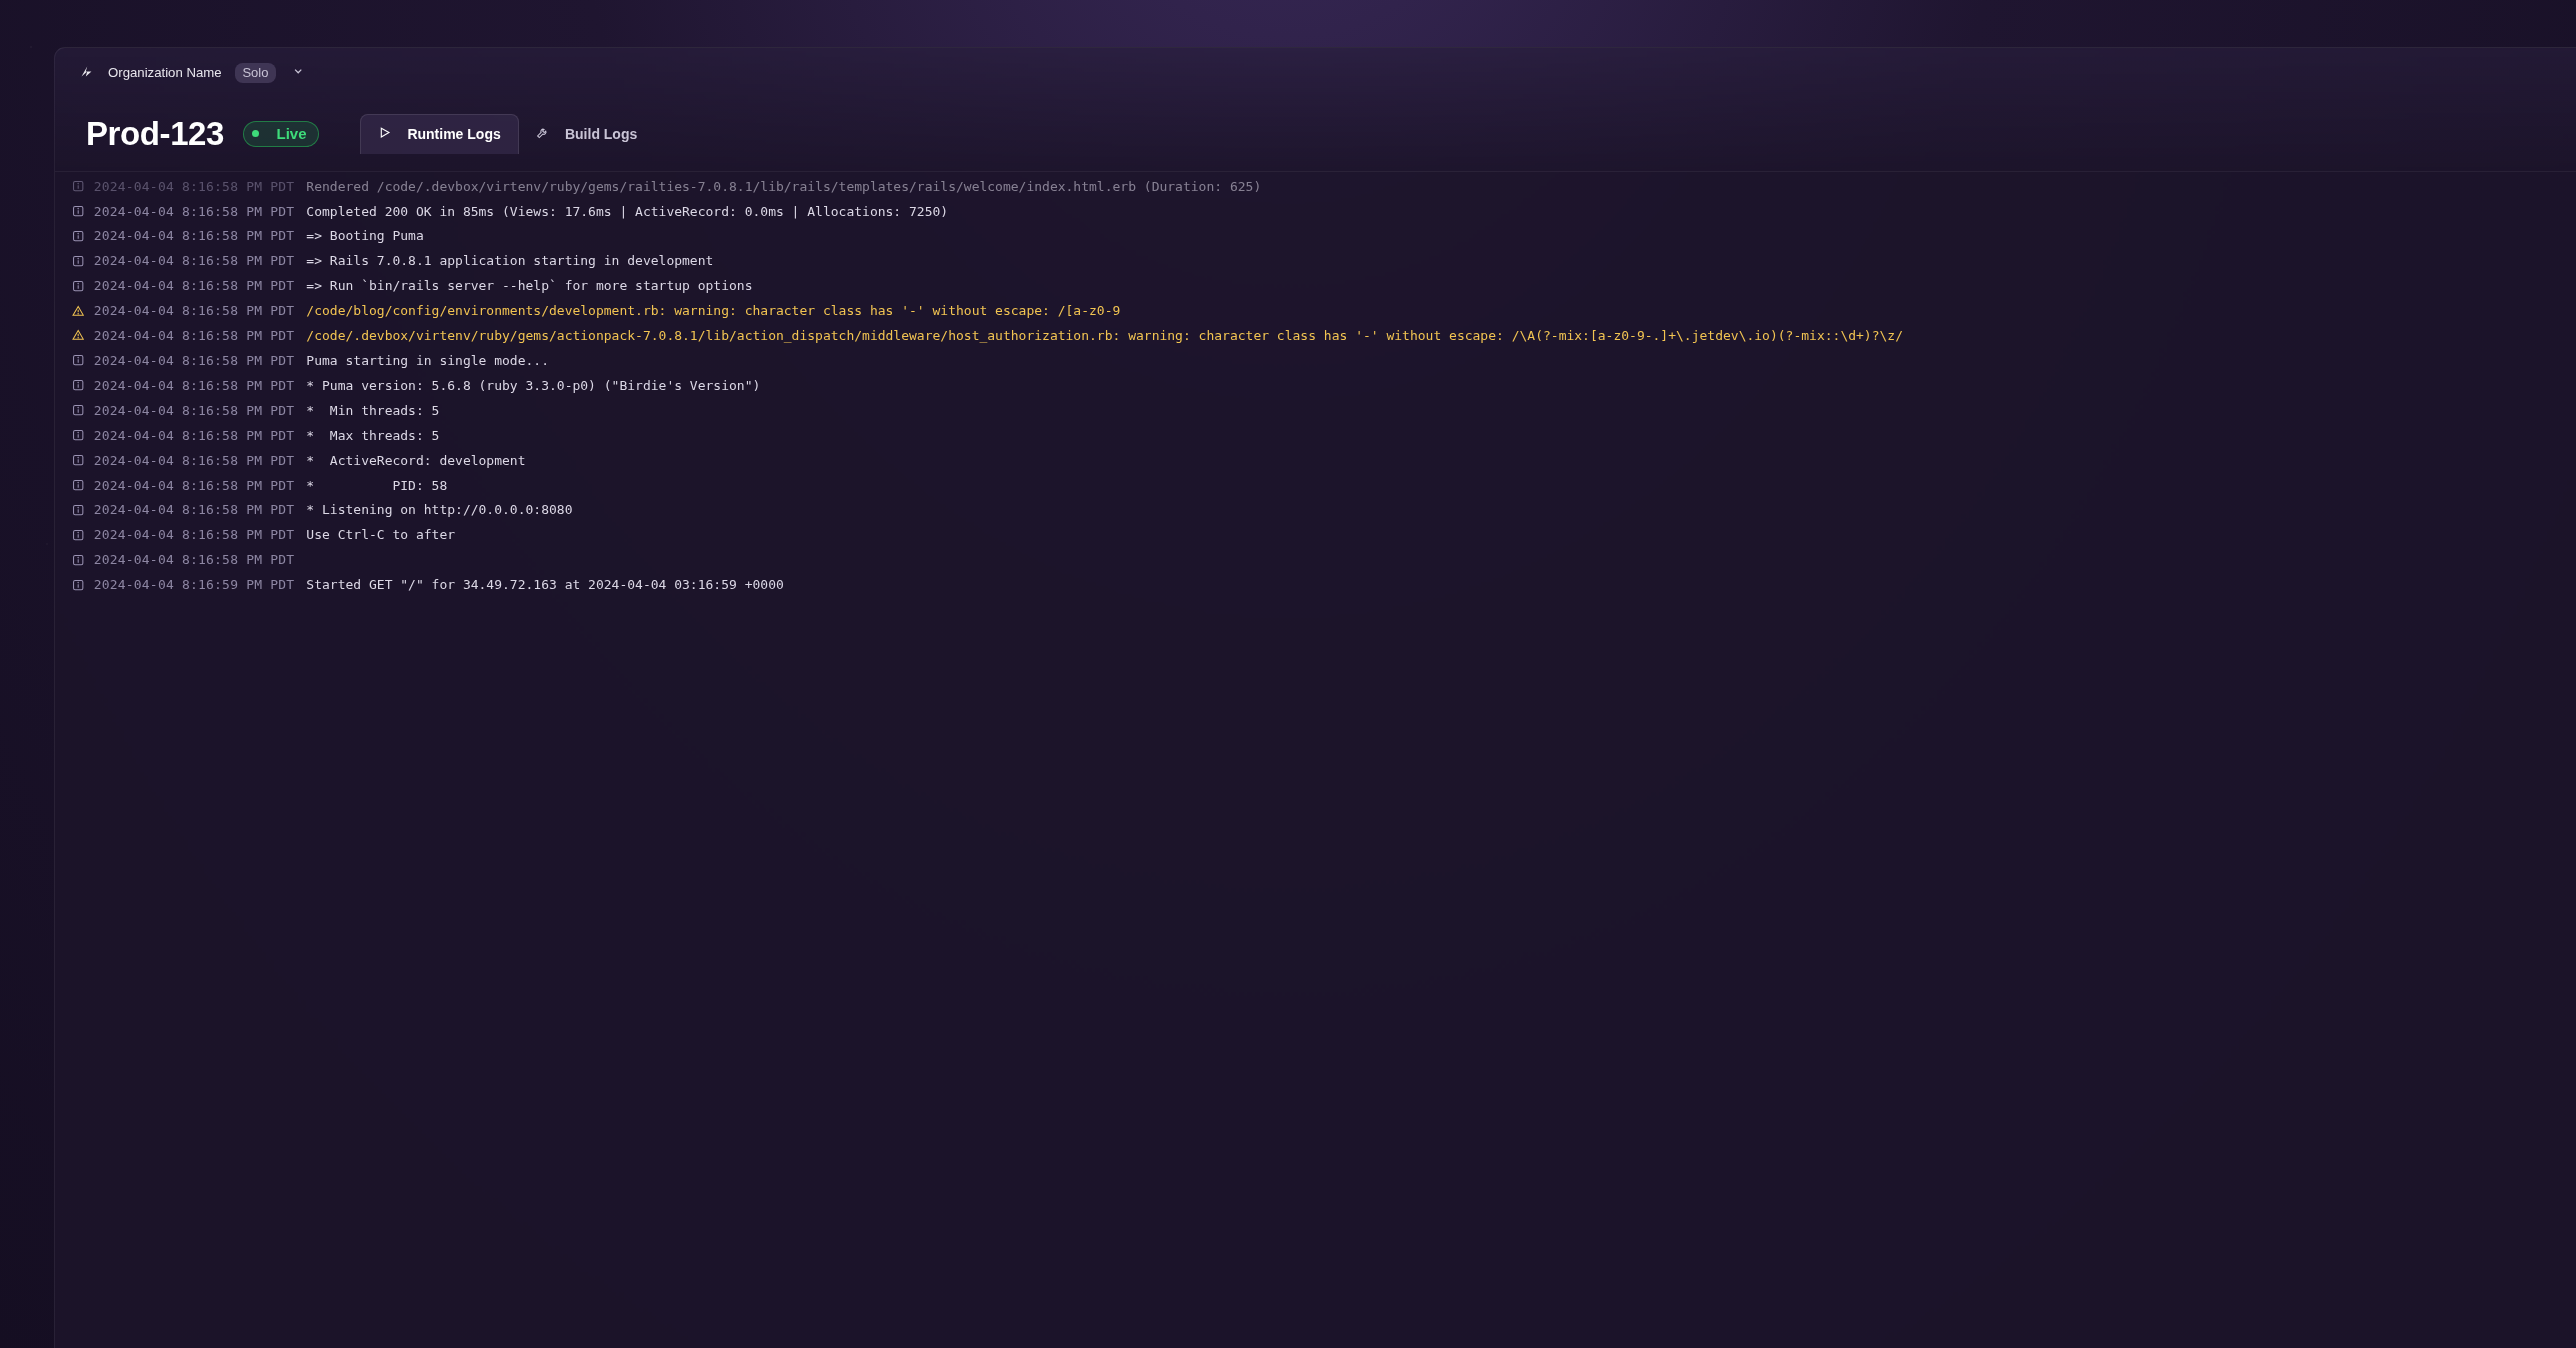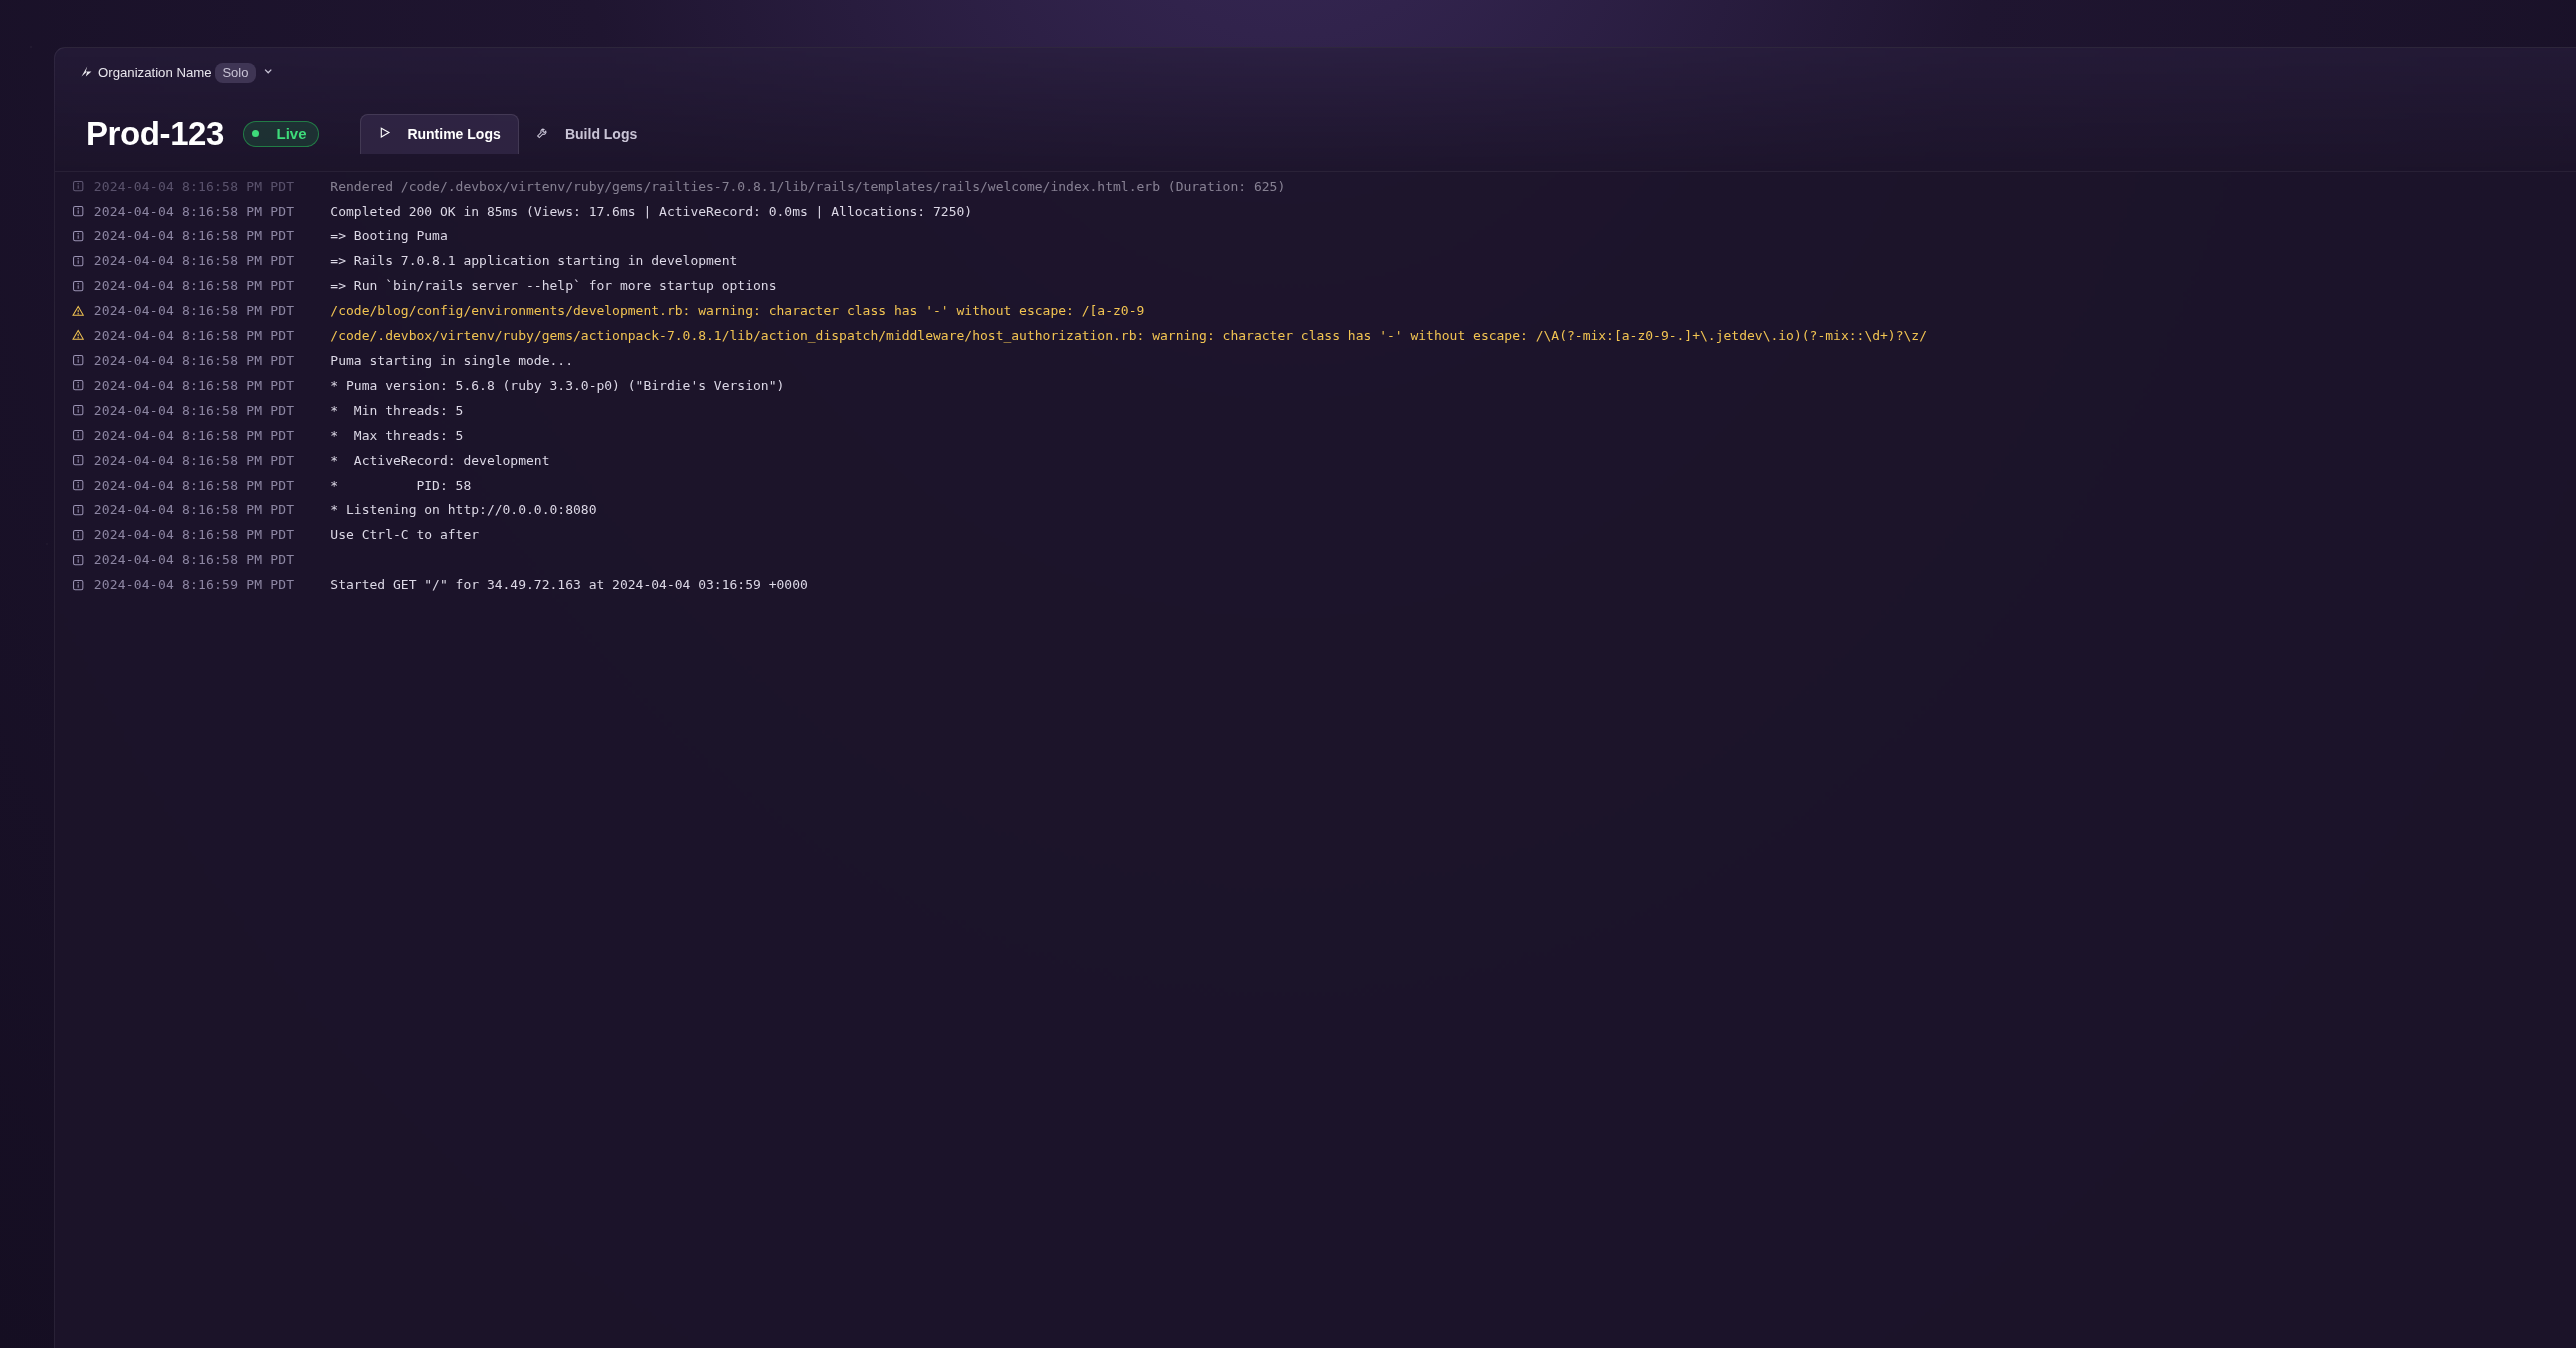--- a/index.html
+++ b/index.html
@@ -32,21 +32,21 @@
       background: linear-gradient(180deg, rgba(40,30,60,0.65) 0%, rgba(28,20,42,0.9) 124px);
       border-radius: 11px 0 0 0;
       border-top: 0.8px solid rgba(255,255,255,0.08);
       border-left: 0.8px solid rgba(255,255,255,0.06);
       min-height: calc(100vh - 47px);
       backdrop-filter: blur(1.6px);
     }
     .topbar {
       display: flex;
       align-items: center;
-      gap: 3px;
+      gap: 13px;
       padding: 14px 23px 7.8px;
     }
     .logo-icon { width: 17px; height: 17px; color: #e8e6ed; }
     .org-name { font-size: 13.2px; font-weight: 500; }
     .badge-solo {
       background: rgba(120,110,145,0.35);
       color: #c9c4d6;
       font-size: 13px;
       padding: 2.3px 7.8px;
       border-radius: 7.8px;
@@ -116,21 +116,21 @@
       align-items: flex-start;
       padding: 0 0 0 17px;
       white-space: pre;
     }
     .log-icon {
       width: 12.4px; height: 12.4px;
       margin-top: 5.4px;
       margin-right: 9.3px;
       flex-shrink: 0;
     }
-    .log-ts { color: #8d86a3; margin-right: 36px; flex-shrink: 0; letter-spacing: 0.2px; }
+    .log-ts { color: #8d86a3; margin-right: 12px; flex-shrink: 0; letter-spacing: 0.2px; }
     .log-msg { color: #dcd8e6; white-space: pre; }
     .log-msg.warn { color: #f2c452; }
     .log-row.faded { opacity: 0.55; }
     .info-ic { stroke: #9a92b3; }
     .warn-ic { stroke: #f2c452; fill: none; }
   </style>
 </head>
 <body>
 
 <div class="panel">

